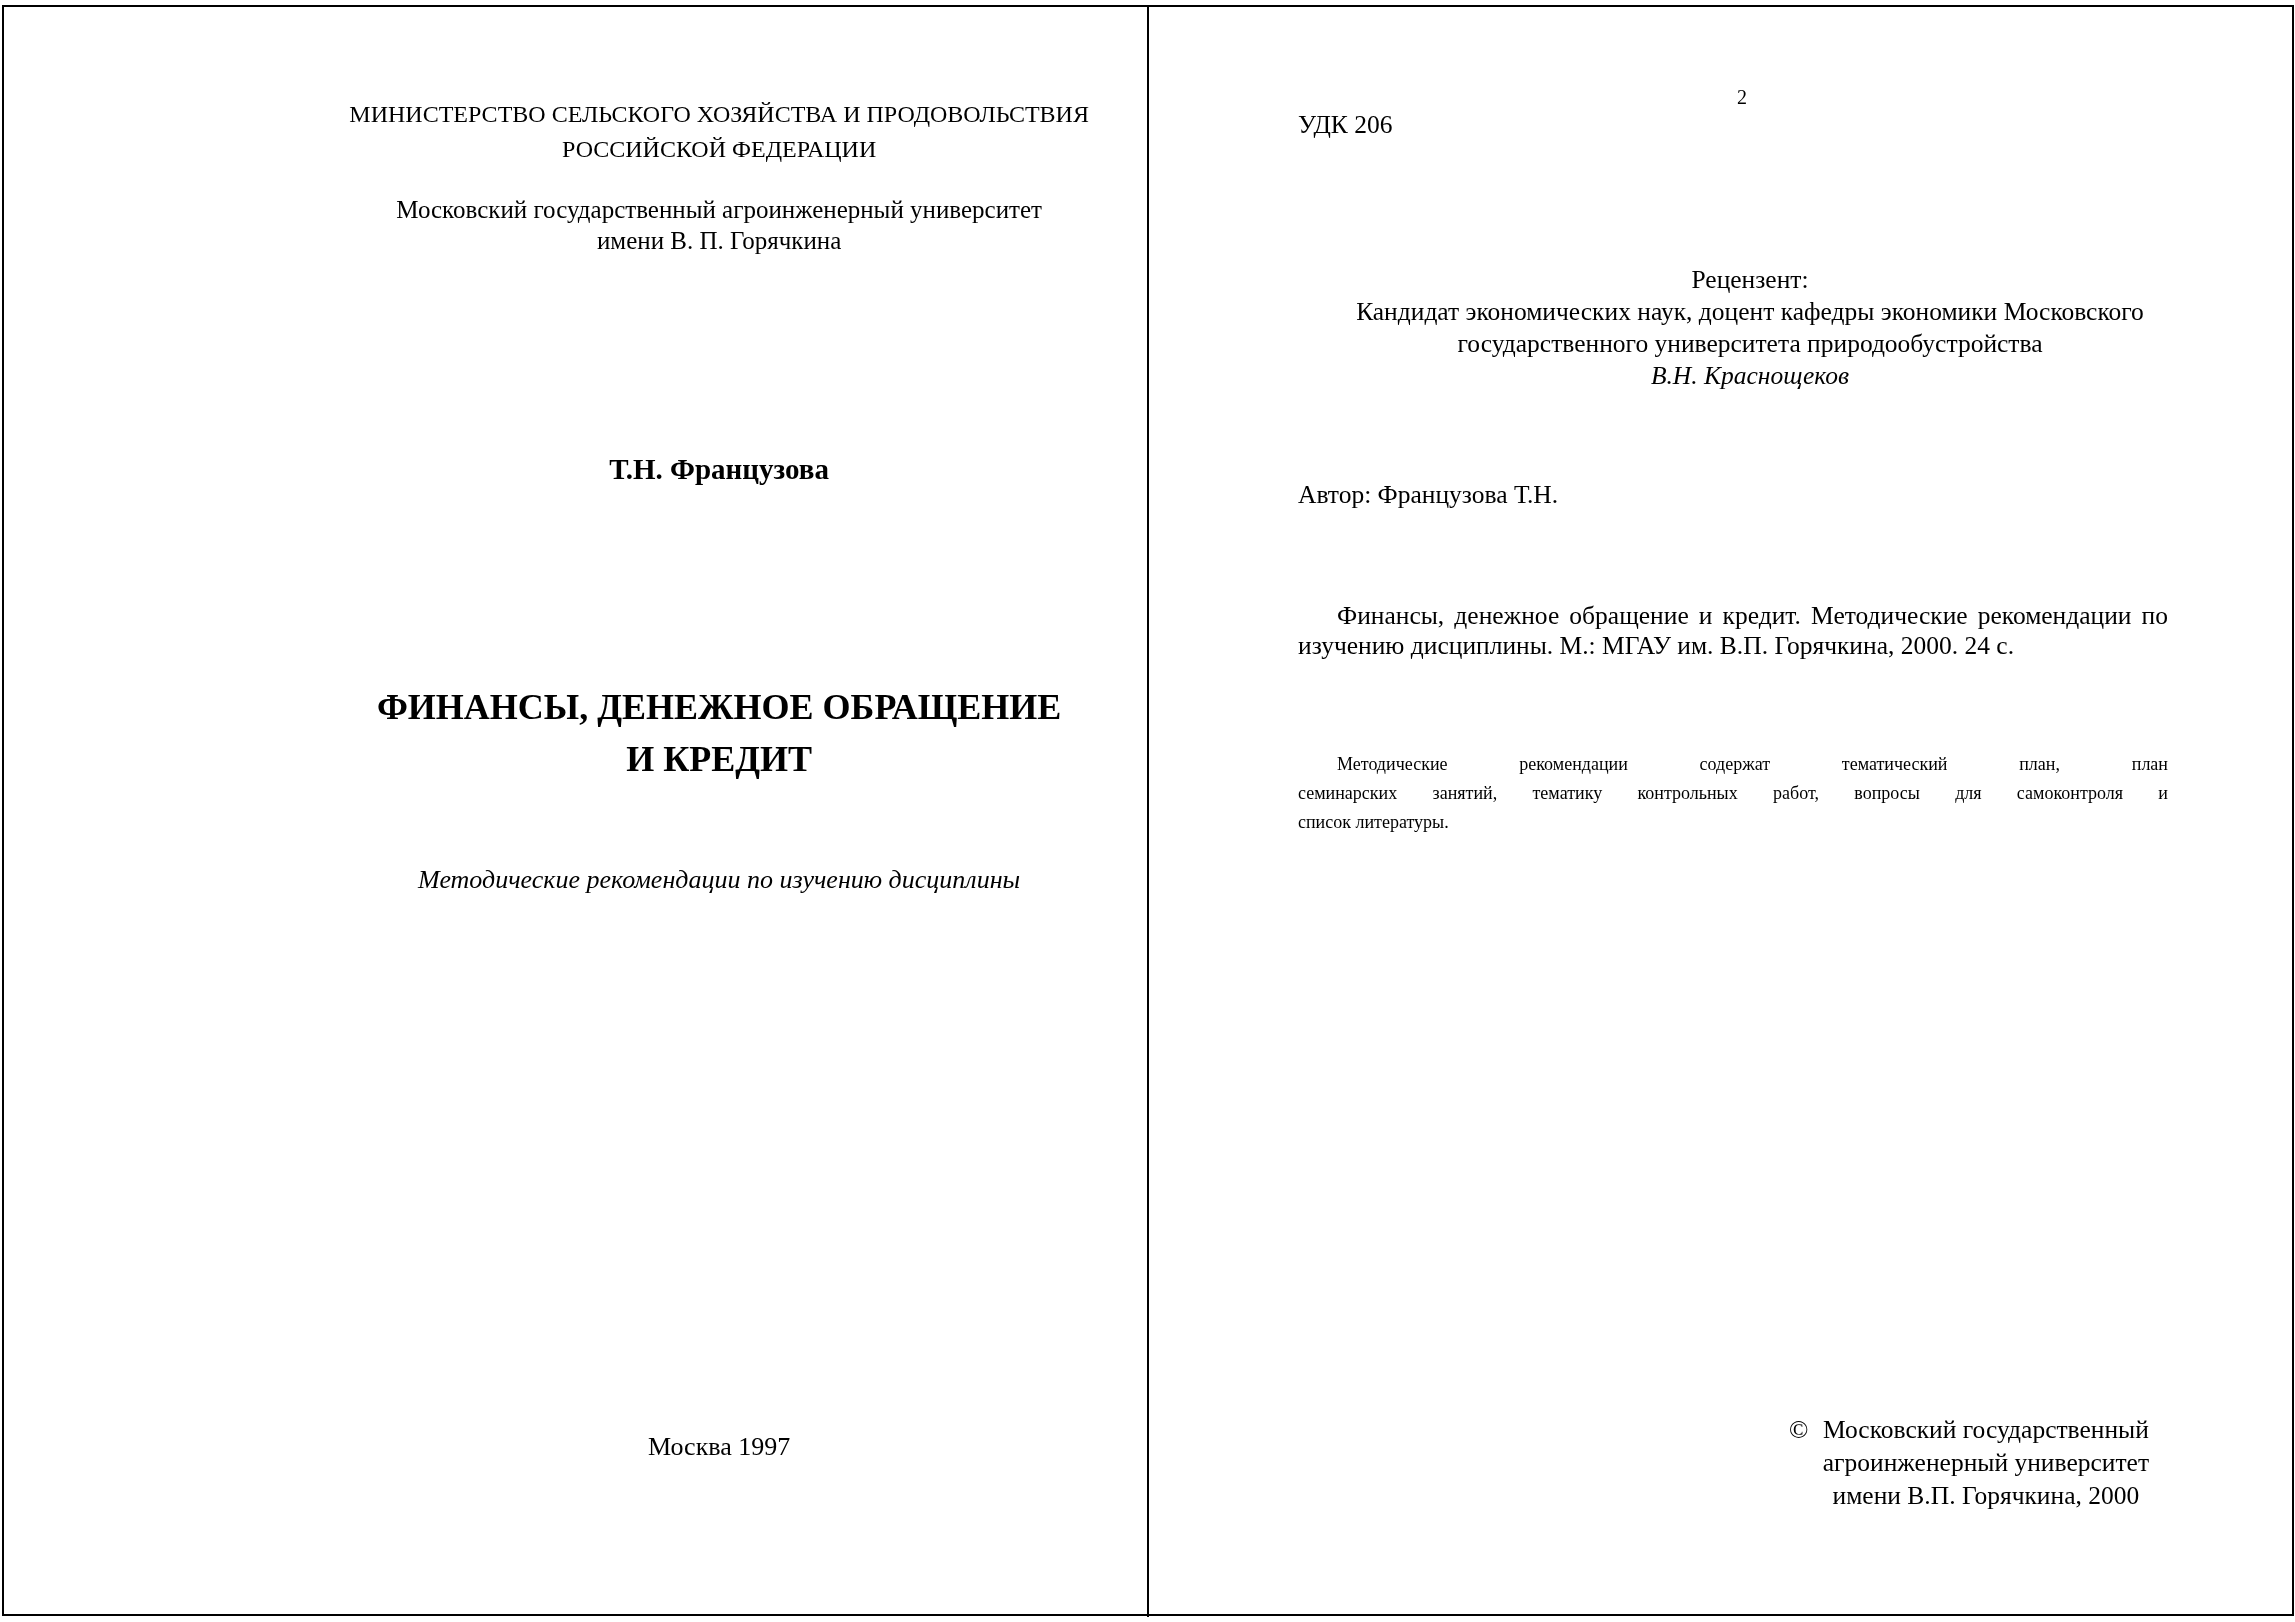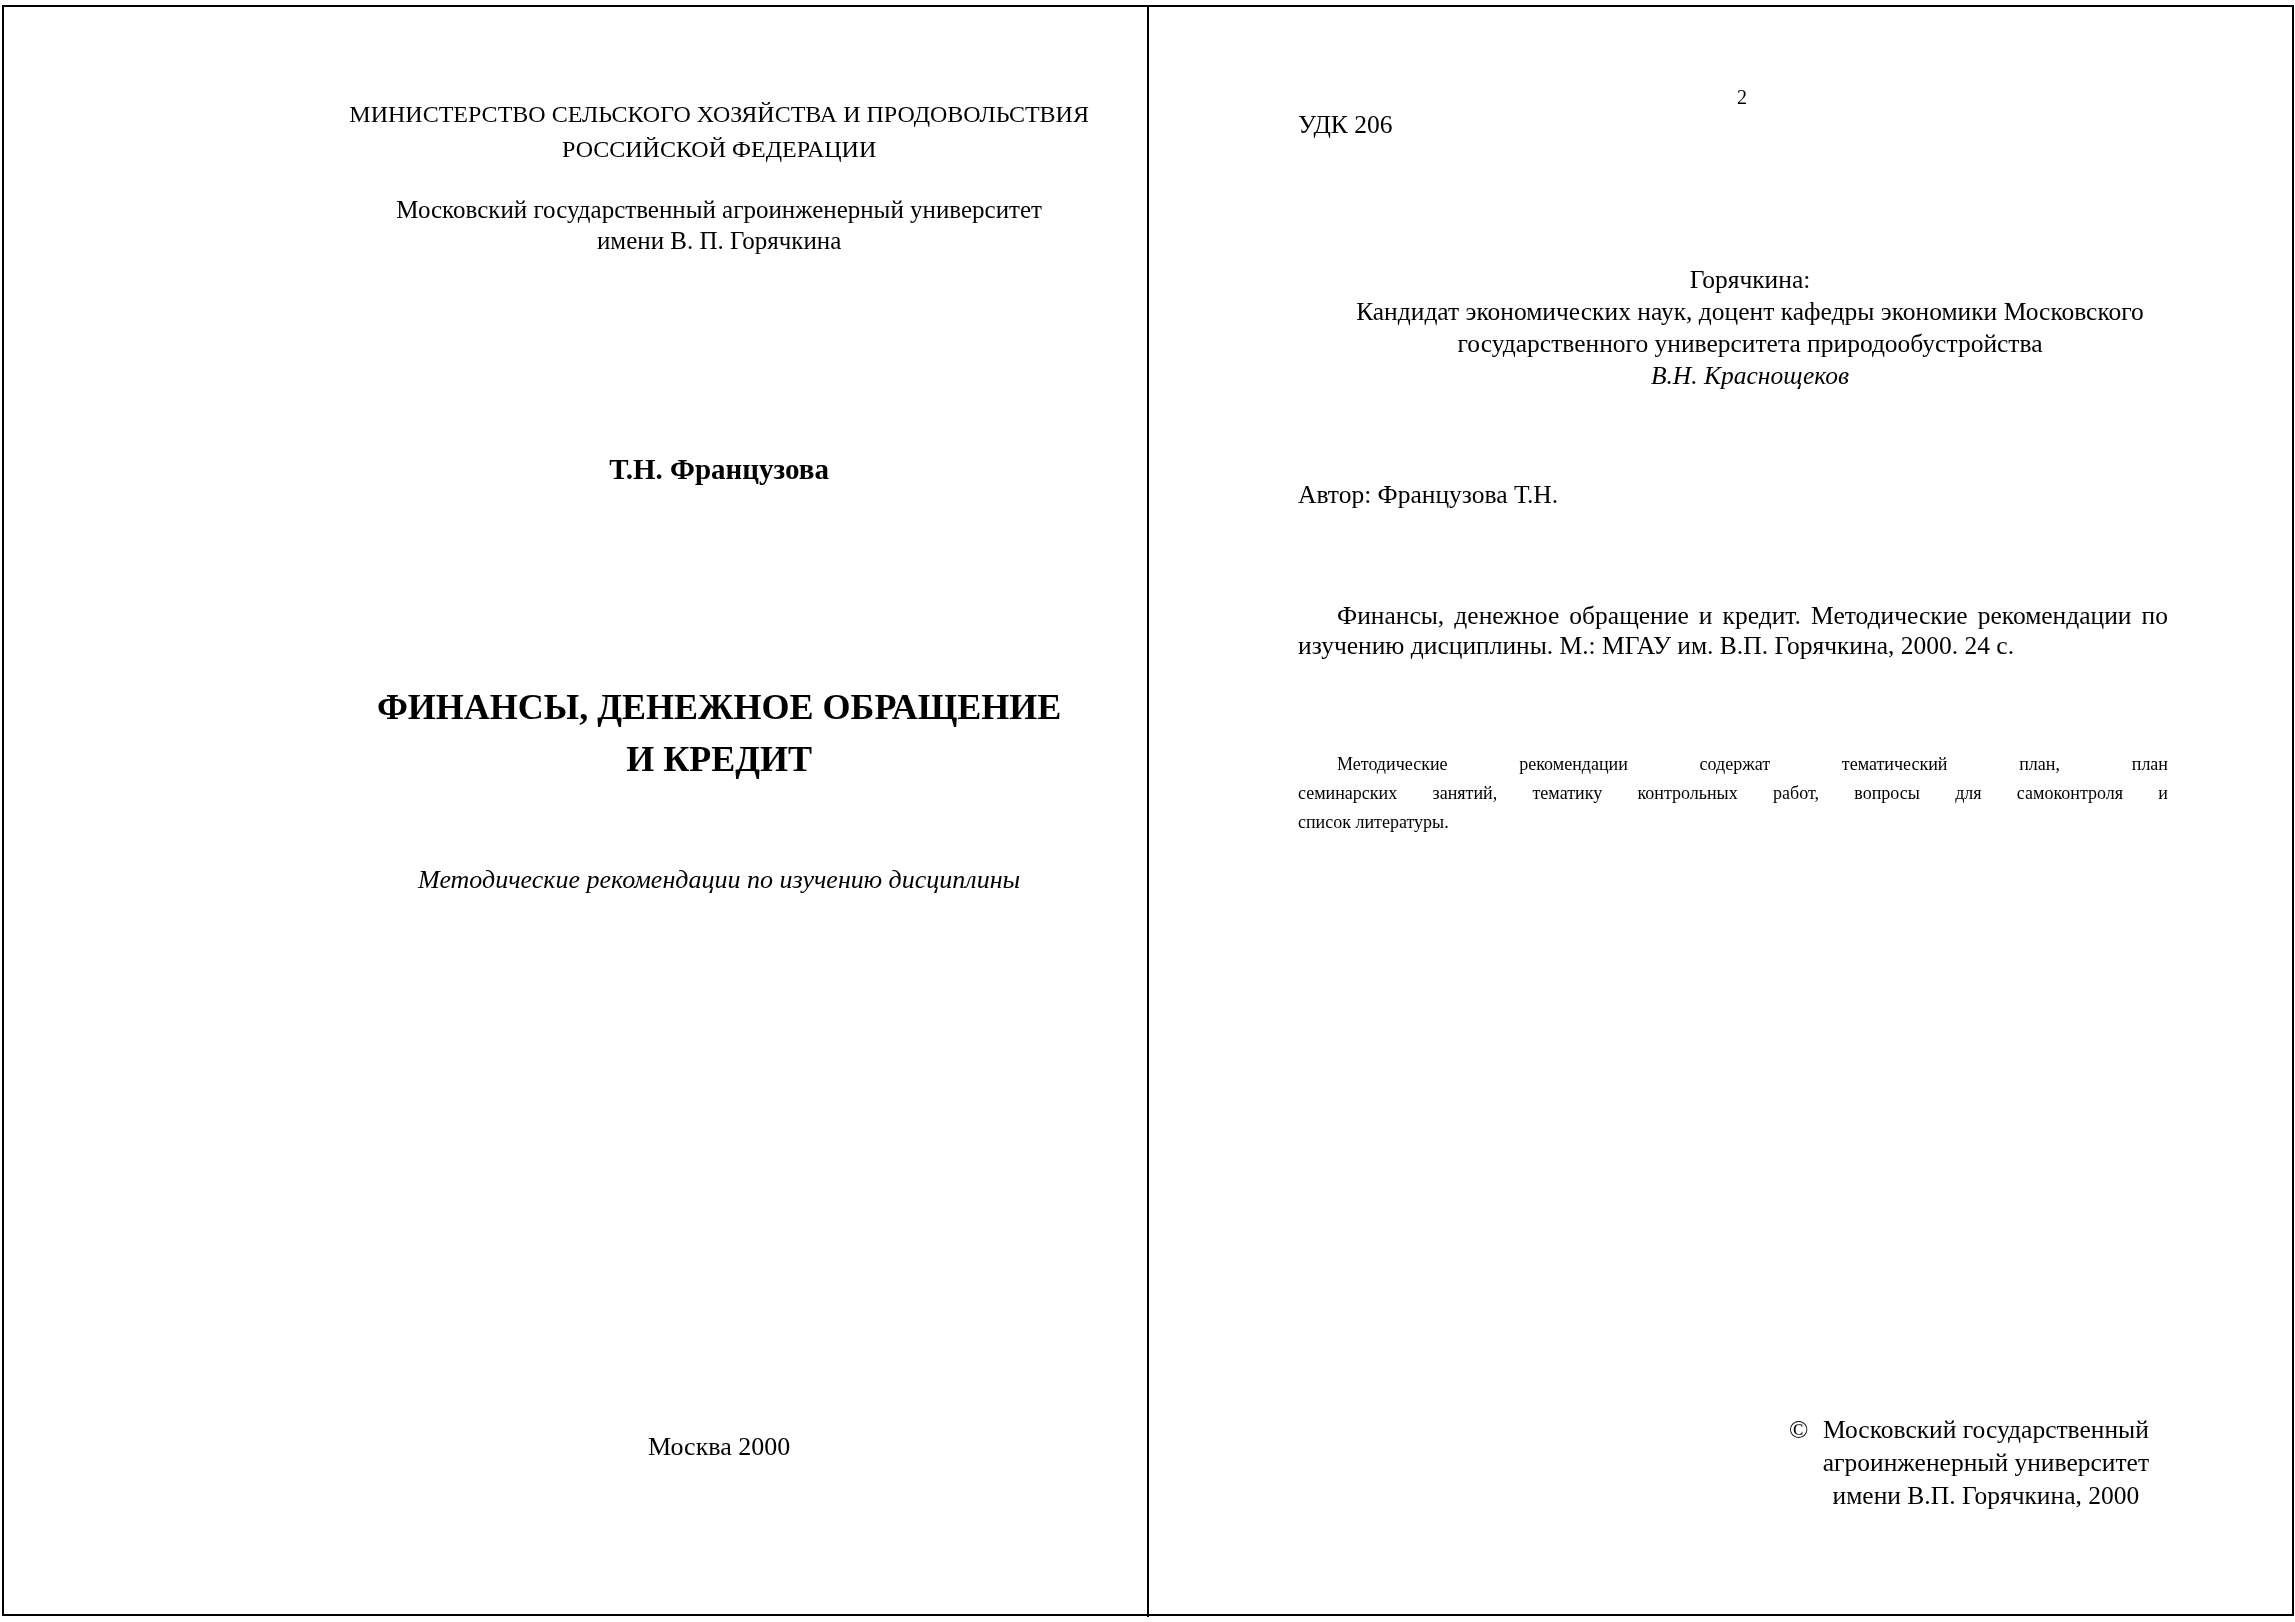--- a/index.html
+++ b/index.html
@@ -77,29 +77,29 @@
     <div class="abs university">
       <div>Московский государственный агроинженерный университет</div>
       <div>имени В. П. Горячкина</div>
     </div>
     <div class="abs author">Т.Н. Французова</div>
     <div class="abs booktitle">
       <div>ФИНАНСЫ, ДЕНЕЖНОЕ ОБРАЩЕНИЕ</div>
       <div>И КРЕДИТ</div>
     </div>
     <div class="abs subtitle">Методические рекомендации по изучению дисциплины</div>
-    <div class="abs cityyear">Москва 2000</div>
+    <div class="abs cityyear">Москва 1997</div>
   </section>
 
   <section class="page page-right">
     <div class="abs pagenum">2</div>
     <div class="abs udk">УДК 206</div>
 
     <div class="abs reviewer">
-      <div>Горячкина:</div>
+      <div>Рецензент:</div>
       <div>Кандидат экономических наук, доцент кафедры экономики Московского</div>
       <div>государственного университета природообустройства</div>
       <div class="reviewer-name">В.Н. Краснощеков</div>
     </div>
 
     <div class="abs authorline">Автор: Французова Т.Н.</div>
 
     <div class="abs biblio">
       <div class="jline indent">Финансы, денежное обращение и кредит. Методические рекомендации по</div>
       <div class="lline">изучению дисциплины. М.: МГАУ им. В.П. Горячкина, 2000. 24 с.</div>

